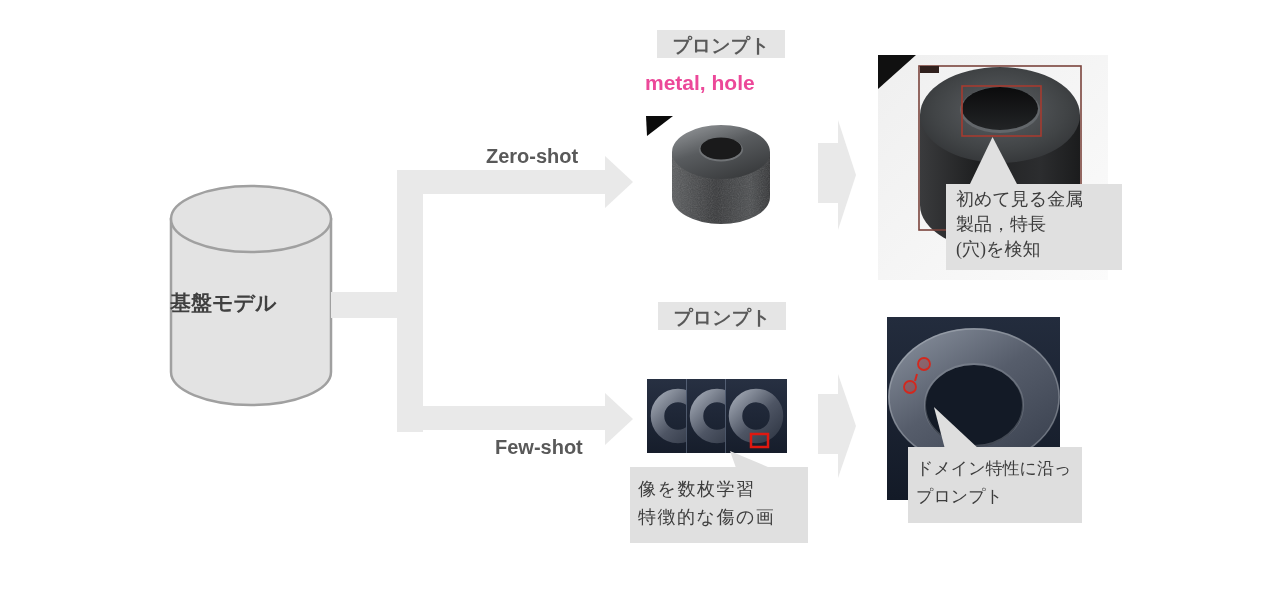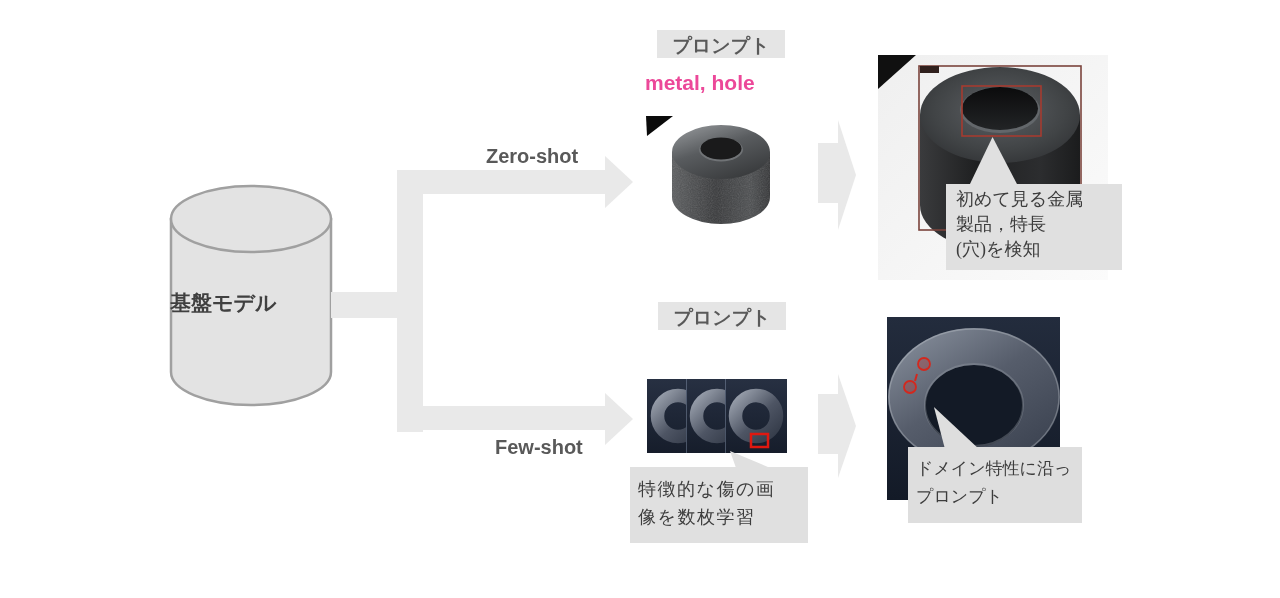--- a/index.html
+++ b/index.html
@@ -150,22 +150,22 @@
     <circle cx="70" cy="37" r="20.5" fill="none" stroke="url(#ringMetal)" stroke-width="13.5"></circle>
     <rect x="78" y="0" width="62" height="74" fill="url(#navyBg)"></rect>
     <rect x="78" y="0" width="1" height="74" fill="rgba(150,165,190,0.4)"></rect>
     <circle cx="109" cy="37" r="20.5" fill="none" stroke="url(#ringMetal)" stroke-width="13.5"></circle>
     <rect x="104" y="55" width="17" height="13" fill="none" stroke="#e01810" stroke-width="2.5"></rect>
   </svg>
 
   <div class="abs pointer" style="left:730px;top:451px;width:45px;height:19px;clip-path:polygon(0 0,100% 100%,15% 100%);"></div>
   <div class="abs callout-box" style="left:630px;top:467px;width:162px;height:60px;padding:8px;
        font-size:18px;line-height:28px;letter-spacing:1.5px;">
+    <div class="callout-line">像を数枚学習</div>
     <div class="callout-line">特徴的な傷の画</div>
-    <div class="callout-line">像を数枚学習</div>
   </div>
 
   <div class="abs conn" style="left:818px;top:394px;width:20px;height:60px;"></div>
   <div class="abs arrowhead" style="left:838px;top:374px;border-width:52px 0 52px 18px;border-left-color:#e9e9e9;"></div>
 
   <svg class="abs photo" style="left:887px;top:317px;z-index:1;" width="173" height="183" viewBox="0 0 173 183">
     <defs>
       <linearGradient id="navyBg2" x1="0" y1="0" x2="0" y2="1">
         <stop offset="0" stop-color="#232c3d"></stop>
           <stop offset="1" stop-color="#131a27"></stop>

